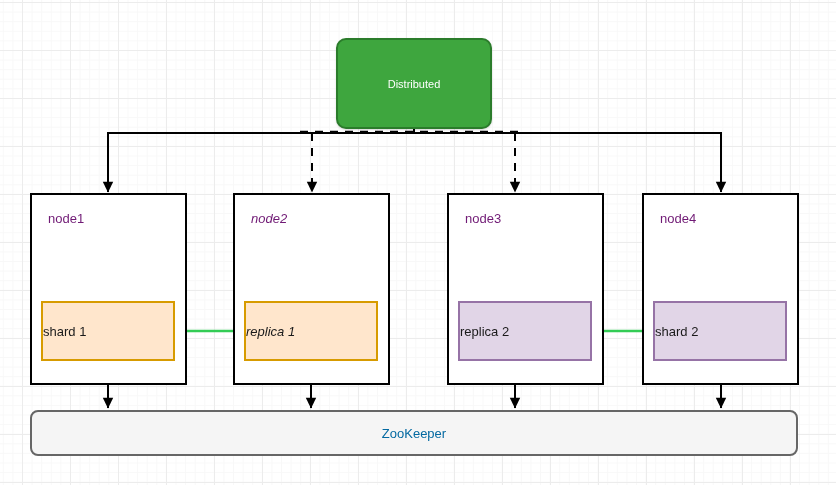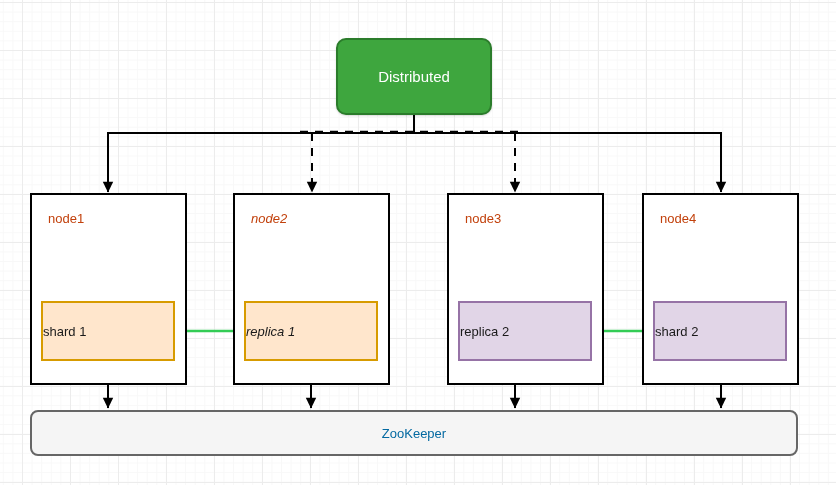--- a/index.html
+++ b/index.html
@@ -12,34 +12,34 @@
     background-image:
       linear-gradient(to right, #ececec 1px, transparent 1px),
       linear-gradient(to bottom, #ececec 1px, transparent 1px),
       linear-gradient(to right, #f8f8f8 1px, transparent 1px),
       linear-gradient(to bottom, #f8f8f8 1px, transparent 1px);
     background-size:48px 48px, 48px 48px, 9.6px 9.6px, 9.6px 9.6px;
     background-position:22px 2px, 22px 2px, 22px 2px, 22px 2px;
   }
   .shape{position:absolute;box-sizing:border-box;}
   #distributed{
-    left:336px;top:38px;width:156px;height:77px;
+    left:336px;top:38px;width:156px;height:91px;
     background:var(--distributed-fill,#3EA63E);
     border:2px solid var(--distributed-stroke,#2B7C2B);
     border-radius:10px;
-    color:#ffffff;font-size:15px;
+    color:#ffffff;font-size:11px;
     display:flex;align-items:center;justify-content:center;
     box-shadow:0 1px 2px rgba(0,0,0,0.15);
   }
   .node{
     top:193px;width:157px;height:192px;
     background:#ffffff;border:2px solid #000000;
   }
   #node1{left:30px;} #node2{left:233px;font-style:italic;} #node3{left:447px;text-decoration:underline;} #node4{left:642px;}
-  .node-label{position:absolute;top:16px;left:16px;font-size:13px;color:#c2410c;}
+  .node-label{position:absolute;top:16px;left:16px;font-size:13px;color:#701a75;}
   .inner{
     position:absolute;top:106px;left:9px;width:134px;height:60px;
     box-sizing:border-box;
     display:flex;align-items:center;
     font-size:13px;color:#1a1a1a;
   }
   .orange{background:var(--orange-fill,#FFE6CC);border:2px solid var(--orange-stroke,#D79B00);}
   .purple{background:var(--purple-fill,#E1D5E7);border:2px solid var(--purple-stroke,#9673A6);}
   #zookeeper{
     left:30px;top:410px;width:768px;height:46px;

